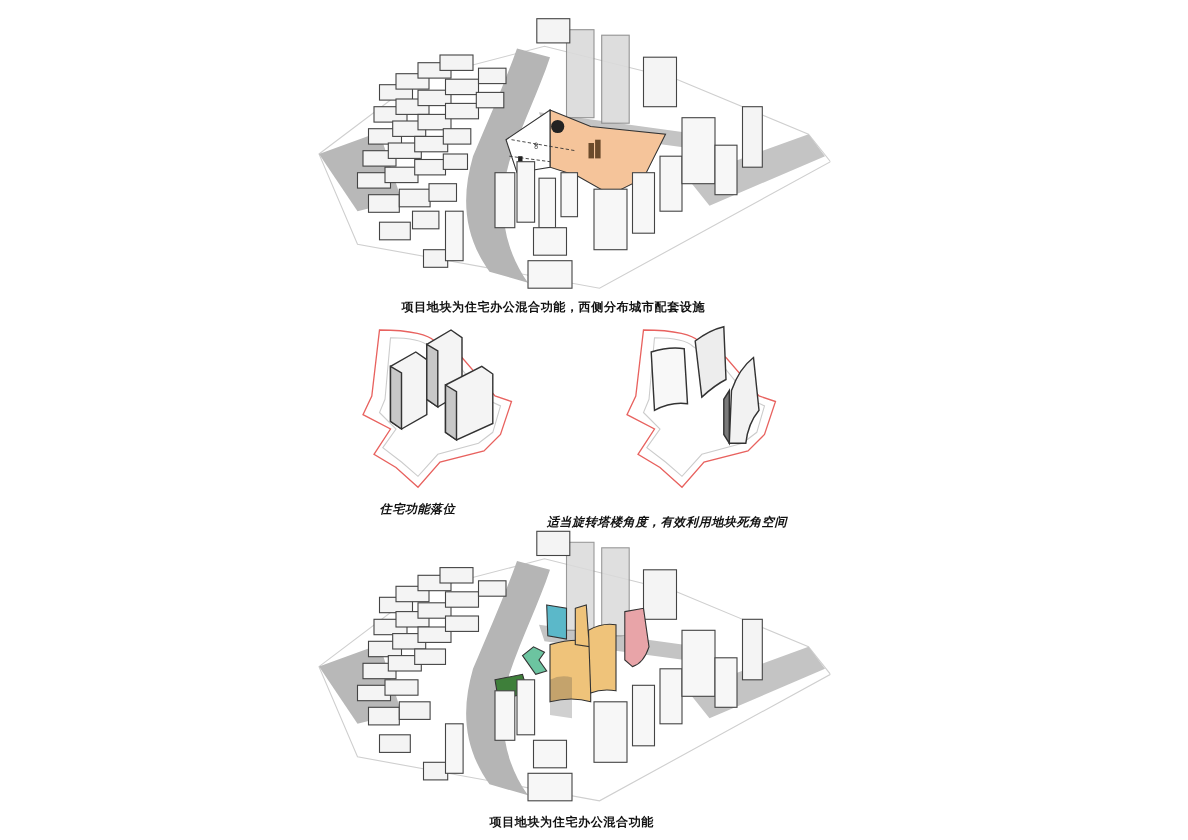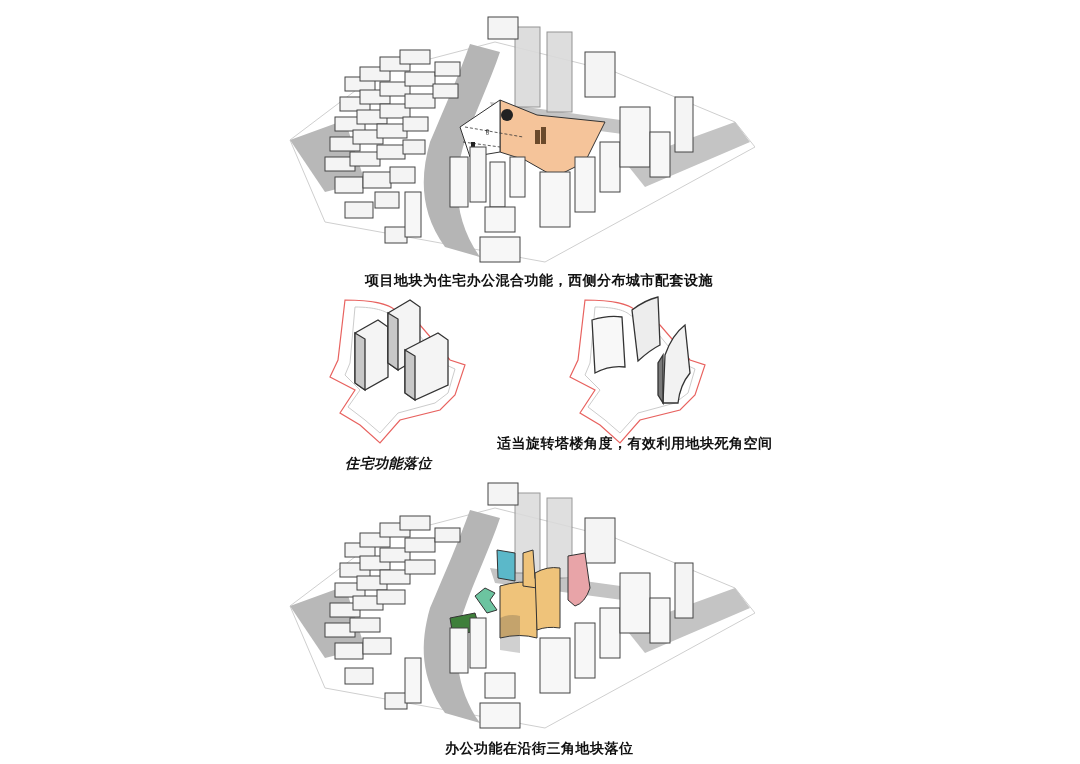--- a/index.html
+++ b/index.html
@@ -1,19 +1,19 @@
 <!DOCTYPE html>
 <html><head>
 <meta charset="utf-8">
 <style>
   html, body { margin: 0; padding: 0; background: #ffffff; }
   body { width: 1080px; height: 764px; position: relative; overflow: hidden;
          font-family: "DejaVu Sans", "Liberation Sans", sans-serif; }
   .panel { position: absolute; }
-  .caption { position: absolute; font-weight: bold; font-size: 14px; color: #111;
+  .caption { position: absolute; font-weight: bold; font-size: 11px; color: #111;
              white-space: nowrap; letter-spacing: 0.5px; }
   svg { display: block; }
 </style>
 </head>
 <body>
 
 <div class="panel" style="left:285px; top:12px; width:470px; height:255px;">
   <svg width="470" height="255" viewBox="0 0 470 255">
 
     <polygon points="5,128 95,60 210,30 330,60 450,110 470,135 260,250 40,210" fill="#ffffff" stroke="#cfcfcf" stroke-width="1"></polygon>
@@ -118,21 +118,21 @@
     <path d="M25,5 C55,5 70,10 75,15 L100,30 L130,65 L145,70 L135,100 L120,115 L80,125 L60,148 L40,130 L20,118 L35,95 L10,82 L18,65 L25,5 Z" fill="none" stroke="#E8625F" stroke-width="1.2"></path>
     <path d="M35,12 C55,12 66,16 70,20 L95,35 L122,68 L135,74 L128,98 L115,108 L78,118 L60,138 L45,125 L28,112 L40,95 L25,80 L30,68 Z" fill="none" stroke="#cccccc" stroke-width="1"></path>
     <g stroke="#333" stroke-width="1.3">
       <path d="M32,25 Q48,20 62,22 L65,72 Q50,70 35,78 Z" fill="#F8F8F8"></path>
       <path d="M72,15 Q85,5 98,2 L100,50 Q90,55 78,66 Z" fill="#EDEDED"></path>
       <path d="M105,60 Q112,40 125,30 L130,78 Q120,90 118,108 L103,108 Z" fill="#F2F2F2"></path>
       <path d="M103,60 L103,108 L98,100 L98,68 Z" fill="#7A7A7A"></path>
     </g>
   </svg>
 </div>
-<div class="caption" style="left:497px; top:435px;">适当旋转塔楼角度，有效利用地块死角空间</div>
+<div class="caption" style="left:497px; top:467px;font-style:italic;">适当旋转塔楼角度，有效利用地块死角空间</div>
 
 <div class="panel" style="left:285px; top:478px; width:470px; height:255px;">
   <svg width="470" height="255" viewBox="0 0 470 255">
     <polygon points="5,128 95,60 210,30 330,60 450,110 470,135 260,250 40,210" fill="#ffffff" stroke="#cfcfcf" stroke-width="1"></polygon>
     <polygon points="5,128 60,108 80,170 40,180" fill="#B8B8B8"></polygon>
     <path d="M185,32 C175,60 160,95 145,130 C135,165 135,200 160,235 L195,245 C170,210 168,170 178,135 C190,100 205,70 215,40 Z" fill="#B5B5B5"></path>
     <path d="M205,90 L350,110 L360,125 L210,105 Z" fill="#C4C4C4"></path>
     <path d="M340,150 L450,110 L465,130 L360,175 Z" fill="#C4C4C4"></path>
     <g fill="#F4F4F4" stroke="#444" stroke-width="1">
       <rect x="60" y="65" width="30" height="14"></rect>
@@ -183,13 +183,13 @@
         <rect x="290" y="145" width="20" height="55"></rect>
       <rect x="315" y="130" width="20" height="50"></rect>
         <rect x="335" y="95" width="30" height="60"></rect>
       <rect x="365" y="120" width="20" height="45"></rect>
       <rect x="120" y="180" width="16" height="45"></rect>
       <rect x="200" y="195" width="30" height="25"></rect>
       <rect x="195" y="225" width="40" height="25"></rect>
     </g>
   </svg>
 </div>
-<div class="caption" style="left:445px; top:740px;">办公功能在沿街三角地块落位</div>
+<div class="caption" style="left:445px; top:740px;">项目地块为住宅办公混合功能</div>
 
 </body></html>

